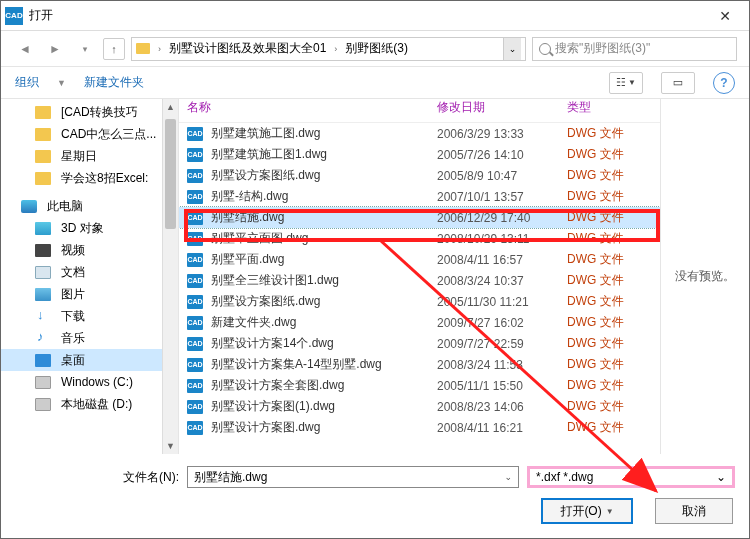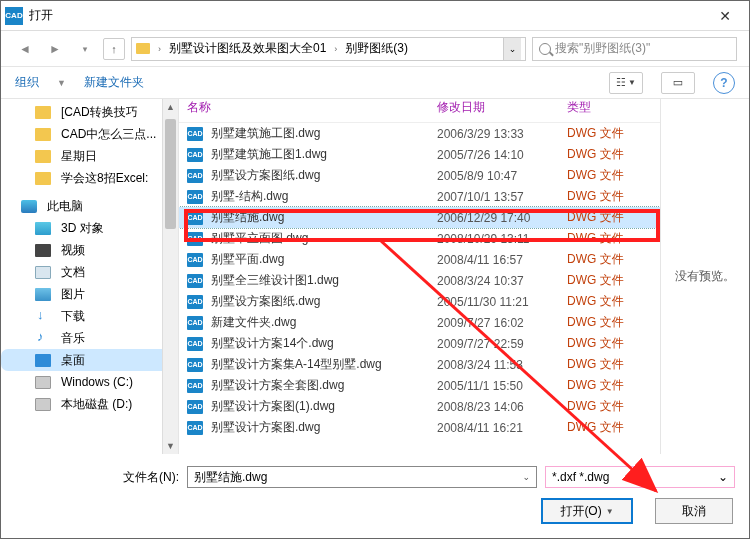--- a/index.html
+++ b/index.html
@@ -21,21 +21,21 @@
   .toolbar { height: 32px; display: flex; align-items: center; padding: 0 14px; gap: 18px; font-size: 12px; color: #1a6bb5; border-bottom: 1px solid #e5e5e5; }
   .toolbar .spacer { flex: 1; }
   .toolbar .tool-icon { width: 34px; height: 22px; border: 1px solid #ccc; border-radius: 2px; display: flex; align-items: center; justify-content: center; color: #444; font-size: 11px; gap: 2px; }
   .toolbar .help { width: 22px; height: 22px; border: 1px solid #4a90d9; border-radius: 50%; color: #4a90d9; display: flex; align-items: center; justify-content: center; font-size: 12px; font-weight: bold; }
   .body { flex: 1; display: flex; overflow: hidden; }
   .tree { width: 178px; overflow: auto; font-size: 12px; padding-top: 2px; border-right: 1px solid #e5e5e5; position: relative; }
   .tree-item { display: flex; align-items: center; height: 22px; padding-left: 34px; gap: 10px; white-space: nowrap; }
   .tree-item.l0 { padding-left: 20px; }
   .tree-item.l1 { padding-left: 34px; }
   .tree-item.hdr { font-weight: normal; }
-  .tree-item.sel { background: #cde8ff; border-radius: 7px; }
+  .tree-item.sel { background: #cde8ff; }
   .tree-icon { width: 16px; height: 13px; border-radius: 1px; flex-shrink: 0; }
   .ico-folder { background: #f3c74f; }
   .ico-pc { background: linear-gradient(#4dbfe6,#2a7bbd); border-radius: 2px; }
   .ico-3d { background: linear-gradient(#5ac8e6,#2d9dcd); }
   .ico-video { background: #444; }
   .ico-pic { background: linear-gradient(#6ec2e8,#3a92c9); }
   .ico-doc { background: #d9e6ef; border: 1px solid #8ab; }
   .ico-dl { background: none; position: relative; }
   .ico-dl::before { content: "↓"; color: #2e8bd8; font-weight: bold; font-size: 13px; position: absolute; top: -3px; left: 2px; }
   .ico-music { background: none; position: relative; }
@@ -61,21 +61,21 @@
   .row .c-date { width: 130px; color: #555; }
   .row .c-type { color: #c2410c; }
   .highlight-box { position: absolute; border: 4px solid #ff1e1e; left: 183px; top: 208px; width: 476px; height: 33px; pointer-events: none; z-index: 9; }
   .arrow-annot { position: absolute; z-index: 10; pointer-events: none; left: 0; top: 0; }
   .preview { width: 88px; display: flex; align-items: center; justify-content: center; font-size: 12px; color: #555; }
   .footer { padding: 12px 14px 14px 14px; display: flex; flex-direction: column; gap: 10px; }
   .fn-row { display: flex; align-items: center; gap: 8px; font-size: 12px; }
   .fn-row .label { width: 64px; text-align: right; margin-left: 100px;}
   .fn-row .fn-input { flex: 1; height: 22px; border: 1px solid #888; padding: 0 6px; font-size: 12px; display:flex; align-items:center; justify-content:space-between; }
   .fn-row .fn-input .drop-arrow{ font-size:9px; color:#555; }
-  .fn-row .filter { width: 190px; height: 22px; border: 1px solid #f9a8d4; padding: 0 6px; font-size: 12px; display:flex; align-items:center; justify-content:space-between; }
+  .fn-row .filter { width: 208px; height: 22px; border: 3px solid #f9a8d4; padding: 0 6px; font-size: 12px; display:flex; align-items:center; justify-content:space-between; }
   .btn-row { display: flex; justify-content: flex-end; gap: 22px; padding-right: 2px; }
   .btn { height: 26px; border: 1px solid #999; padding: 0 8px; font-size: 12px; background: #f4f4f4; display: flex; align-items: center; justify-content:center; }
   .btn.primary { border: 2px solid #0b79d0; width: 92px; }
   .btn.cancel { width: 78px; }
   .search-icon { width: 12px; height: 12px; border: 1.5px solid #888; border-radius: 50%; position: relative; flex-shrink: 0; }
   .search-icon::after { content: ""; position: absolute; width: 5px; height: 1.5px; background: #888; right: -4px; bottom: -1px; transform: rotate(45deg); }
 </style>
 </head>
 <body>
 

